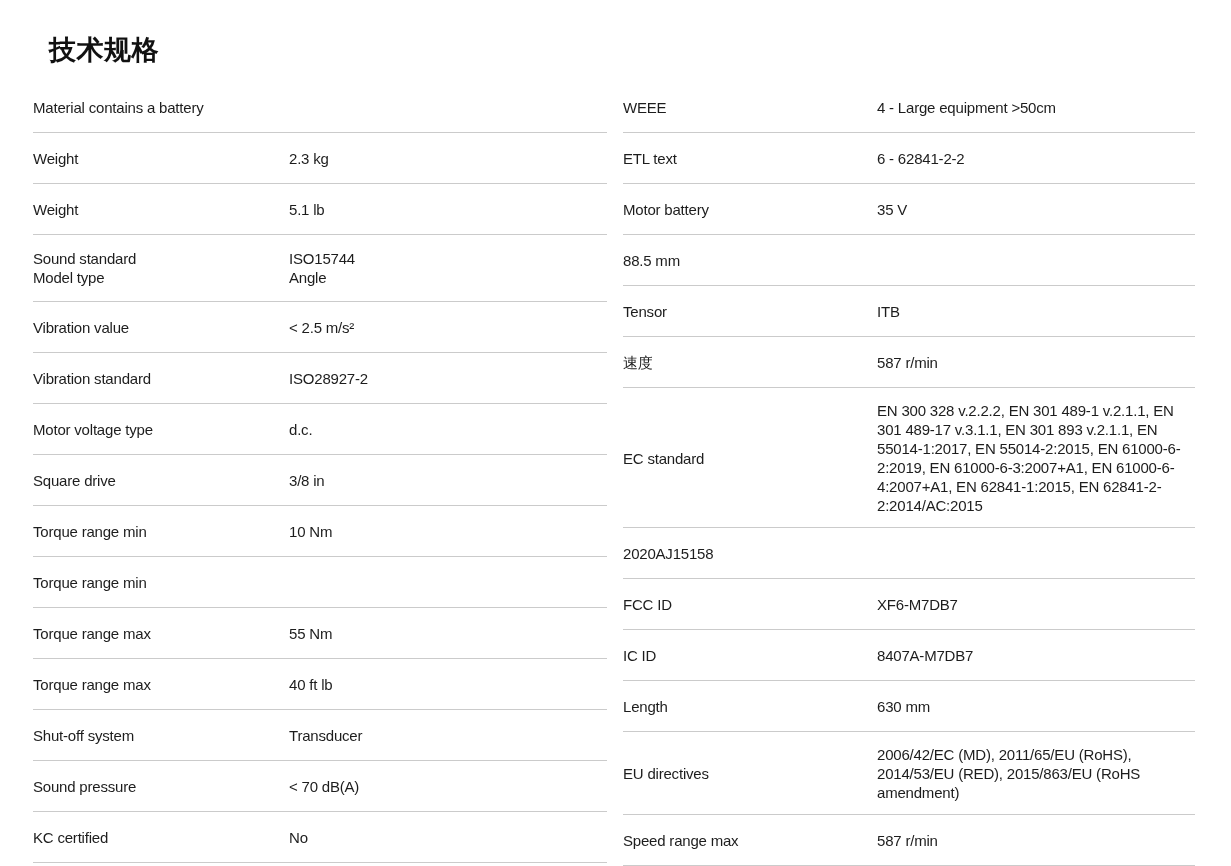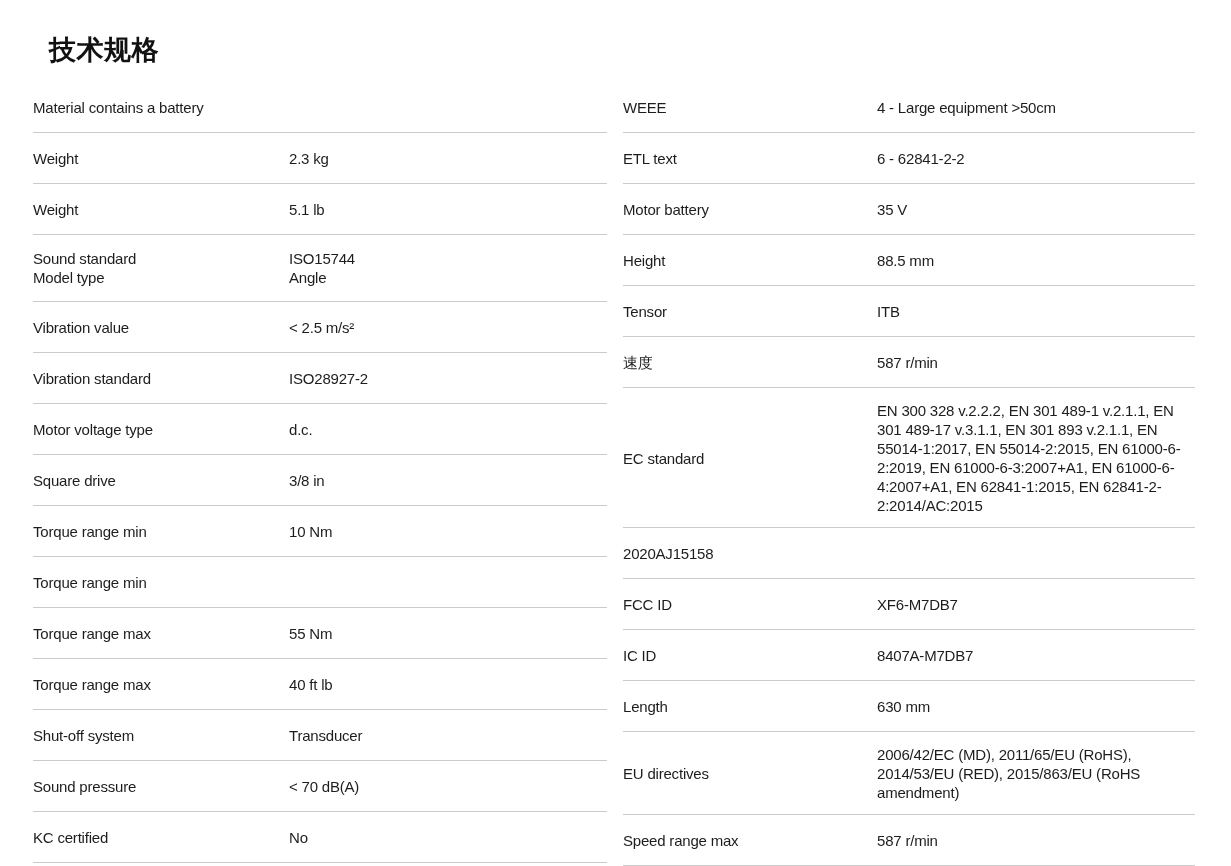--- a/index.html
+++ b/index.html
@@ -159,21 +159,20 @@
         <div class="label">ETL text</div>
         <div class="value">6 - 62841-2-2</div>
       </div>
 
       <div class="row">
         <div class="label">Motor battery</div>
         <div class="value">35 V</div>
       </div>
 
       <div class="row">
-        <div class="label">Height</div>
         <div class="value">88.5 mm</div>
       </div>
 
       <div class="row">
         <div class="label">Tensor</div>
         <div class="value">ITB</div>
       </div>
 
       <div class="row">
         <div class="label">速度</div>

